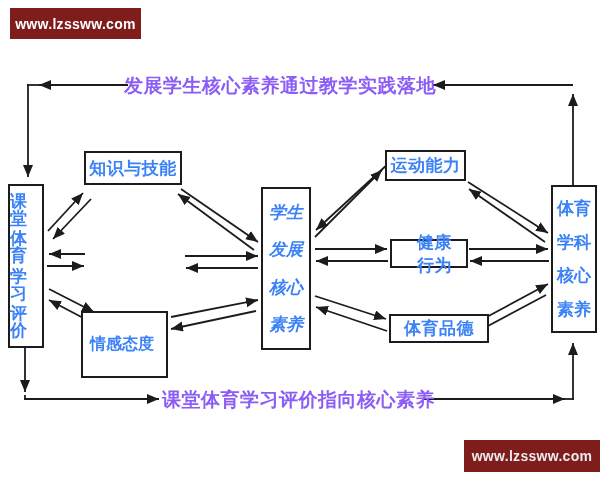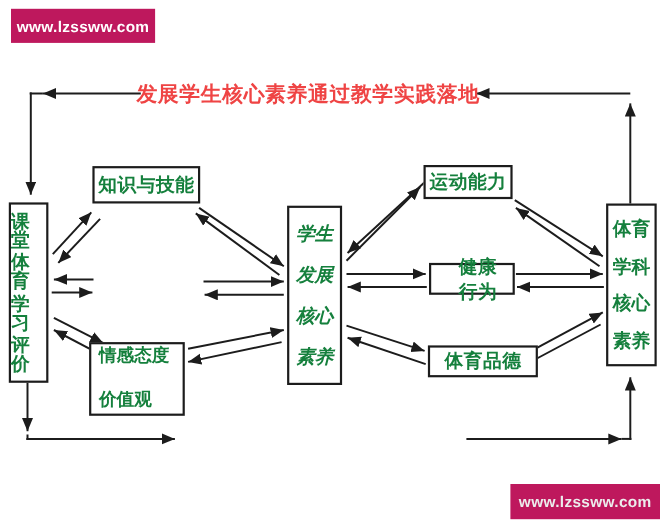--- a/index.html
+++ b/index.html
@@ -4,31 +4,31 @@
 <style>
   html,body{margin:0;padding:0;background:#ffffff;}
   .stage{
     position:relative;width:600px;height:480px;background:#ffffff;overflow:hidden;
     font-family:"Liberation Sans","DejaVu Sans",sans-serif;color:#1c1c1c;
   }
   .connectors{position:absolute;left:0;top:0;width:600px;height:480px;}
   .box{
     position:absolute;border:2px solid #1c1c1c;background:#ffffff;
     display:flex;align-items:center;justify-content:center;
-    font-weight:600;color:#15803d;box-sizing:border-box;
+    font-weight:600;color:#3b82f6;box-sizing:border-box;
   }
   .vbox{flex-direction:column;justify-content:space-around;padding:5px 0;font-size:17px;line-height:1;}
   .hbox{font-size:17px;letter-spacing:0.5px;}
   .mlbox{flex-direction:column;align-items:flex-start;justify-content:center;padding:4px 7px;font-size:16px;line-height:1.8;gap:11px;}
   .flow-label{
     position:absolute;text-align:center;font-size:19px;font-weight:600;
-    letter-spacing:0.5px;color:#ef4444;white-space:nowrap;
+    letter-spacing:0.5px;color:#8b5cf6;white-space:nowrap;
   }
   .watermark{
-    position:absolute;background:#be185d;display:flex;align-items:center;justify-content:center;
+    position:absolute;background:#7f1d1d;display:flex;align-items:center;justify-content:center;
     font-size:14px;font-weight:700;letter-spacing:0.3px;
   }
   .wm-top{left:10px;top:8px;width:131px;height:31px;color:#ffffff;}
   .wm-bottom{left:464px;top:440px;width:136px;height:32px;color:#ececec;}
 </style>
 </head>
 <body>
 
 <div class="stage">
 
@@ -114,32 +114,32 @@
     <g>
       <line x1="470" y1="326" x2="548" y2="284" marker-end="url(#ah)"></line>
       <line x1="546" y1="295" x2="471" y2="335" marker-end="url(#ah)"></line>
     </g>
   </svg>
 
   <div class="watermark wm-top">www.lzssww.com</div>
   <div class="watermark wm-bottom">www.lzssww.com</div>
 
   <div class="flow-label" style="left:124px;top:73px;width:304px;">发展学生核心素养通过教学实践落地</div>
+  <div class="flow-label" style="left:162px;top:387px;width:262px;">课堂体育学习评价指向核心素养</div>
 
   <div class="box vbox" style="left:8px;top:184px;width:36px;height:164px;">
     <span>课堂</span>
     <span>体育</span>
     <span>学习</span>
     <span>评价</span>
   </div>
 
   <div class="box hbox" style="left:84px;top:151px;width:98px;height:34px;">知识与技能</div>
   <div class="box mlbox" style="left:81px;top:311px;width:87px;height:67px;">
     <span>情感态度</span>
-    <span>价值观</span>
   </div>
 
   <div class="box vbox" style="left:261px;top:187px;width:50px;height:163px;font-style:italic;">
     <span>学生</span>
     <span>发展</span>
     <span>核心</span>
     <span>素养</span>
   </div>
 
   <div class="box hbox" style="left:385px;top:150px;width:81px;height:31px;text-align:right;">运动能力</div>

